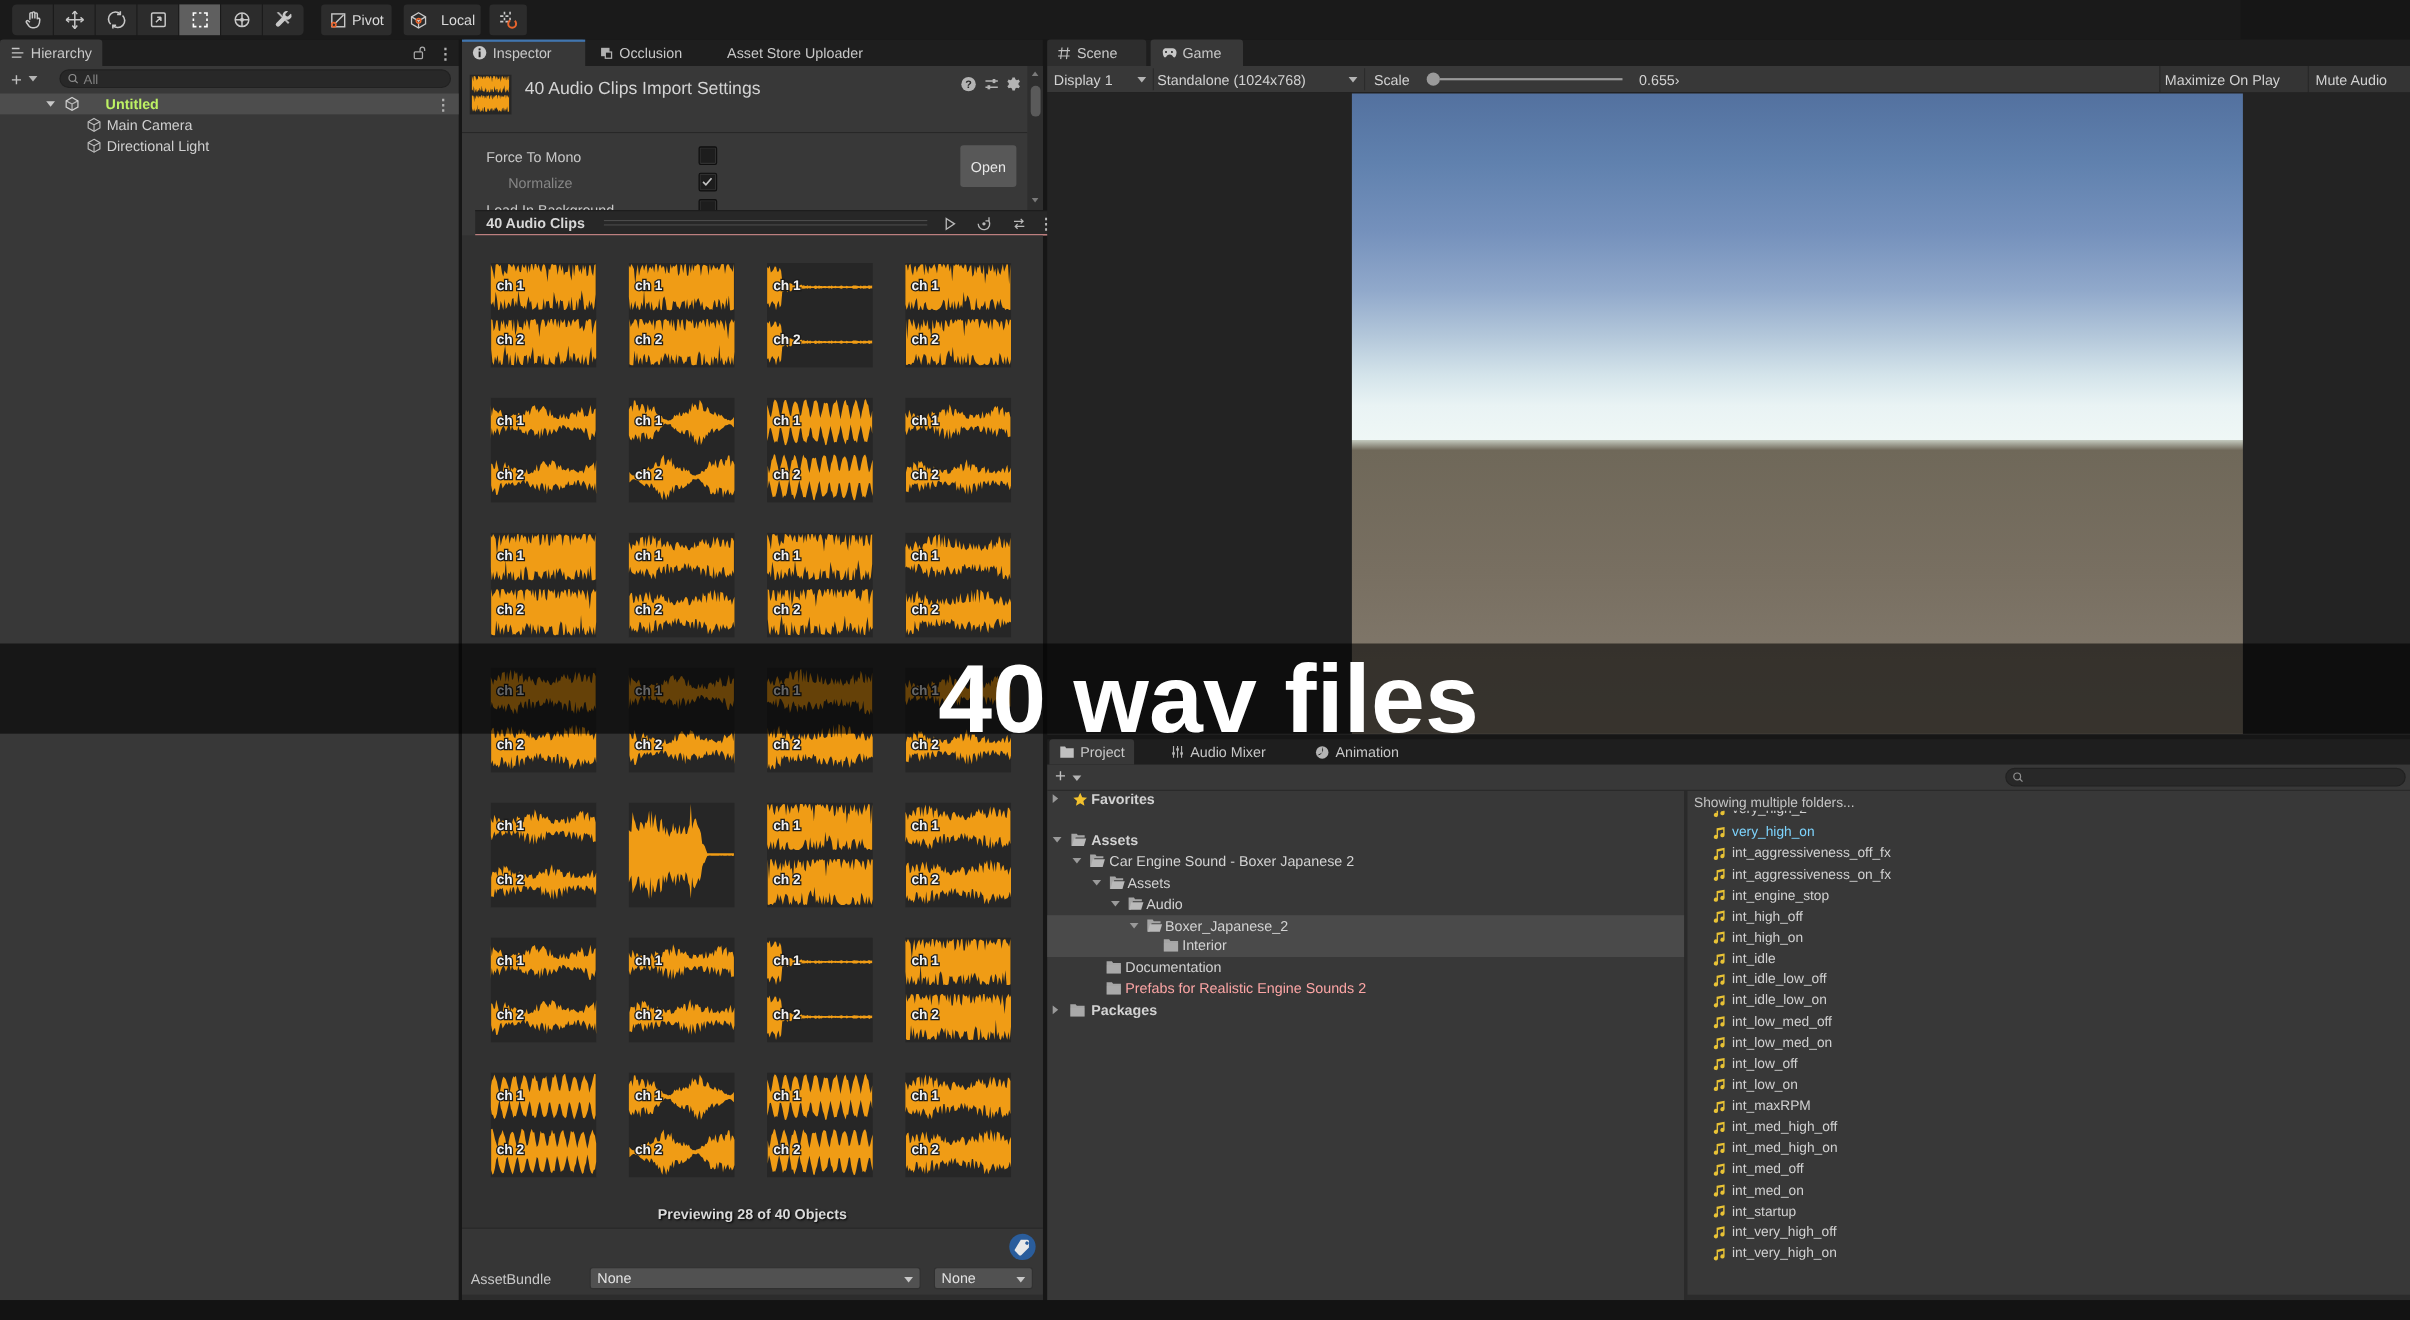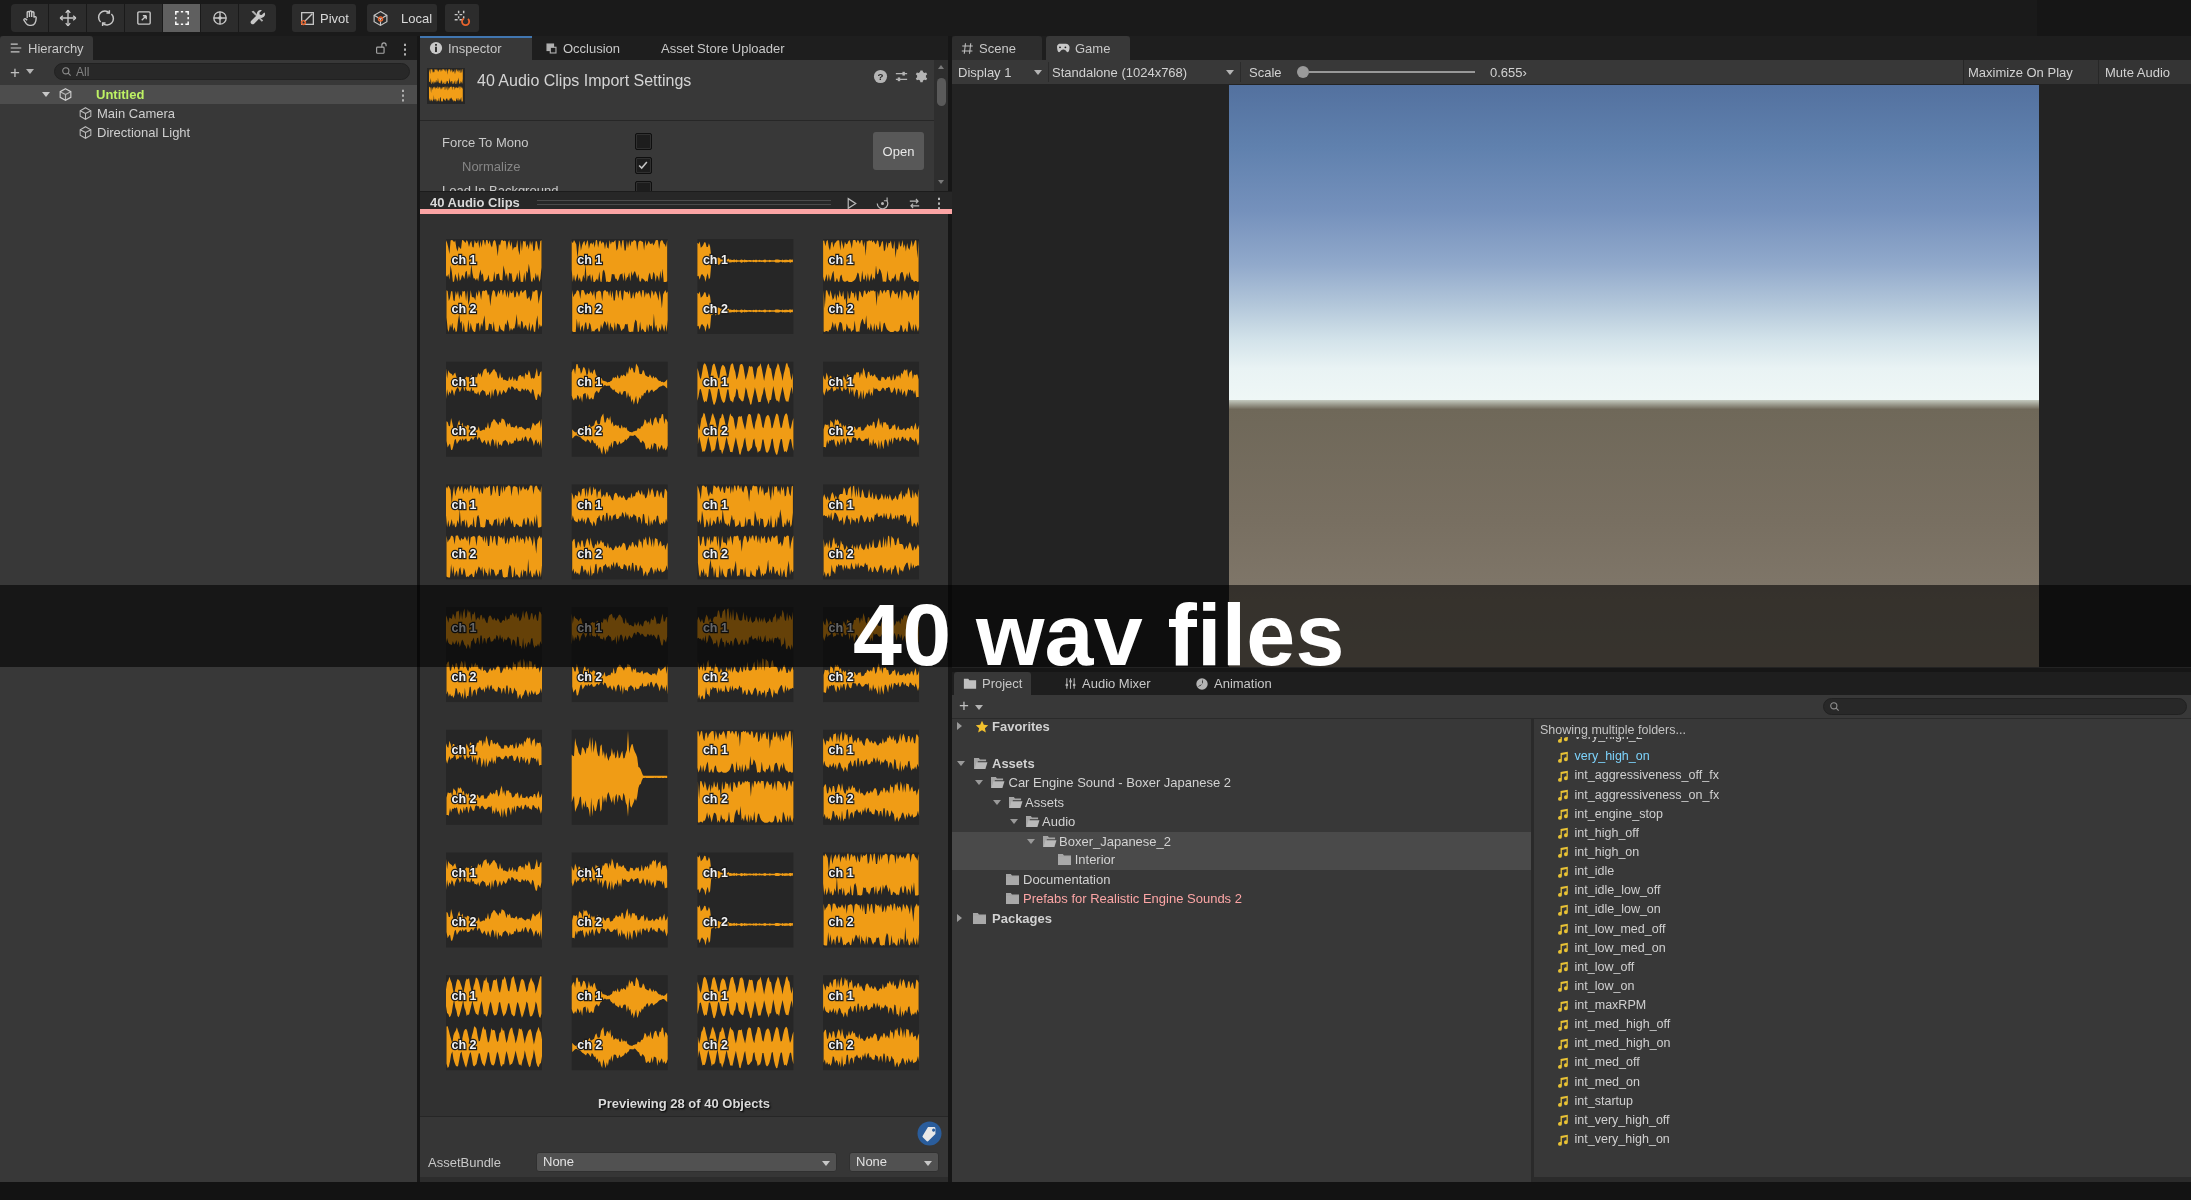--- a/index.html
+++ b/index.html
@@ -189,21 +189,21 @@
   </div>
   <span class="abs" style="left:22px;top:123px;color:#c8c8c8;">Load In Background</span>
   <div class="abs cb" style="left:215px;top:121px;"></div>
 
   <div class="abs" style="left:514px;top:0;width:14px;height:131px;background:#2e2e2e;">
     <div class="abs" style="left:4px;top:5px;border-left:3.5px solid transparent;border-right:3.5px solid transparent;border-bottom:4.5px solid #7a7a7a;"></div>
     <div class="abs" style="left:2.5px;top:18px;width:9px;height:28px;background:#5a5a5a;border-radius:5px;"></div>
     <div class="abs" style="left:4px;bottom:7px;border-left:3.5px solid transparent;border-right:3.5px solid transparent;border-top:4.5px solid #7a7a7a;"></div>
   </div>
 
-  <div class="abs" style="left:0;top:131px;width:544px;height:23px;background:#272727;border-top:1px solid #1c1c1c;border-bottom:5px solid #fca5a5;">
+  <div class="abs" style="left:12px;top:131px;width:544px;height:23px;background:#272727;border-top:1px solid #1c1c1c;border-bottom:1px solid #fca5a5;">
     <span class="abs" style="left:10px;top:3px;font-weight:bold;color:#d8d8d8;">40 Audio Clips</span>
     <div class="abs" style="left:117px;top:8px;width:294px;height:2px;border-top:1.5px solid #4b4b4b;border-bottom:0;"></div>
     <div class="abs" style="left:117px;top:12px;width:294px;height:2px;border-top:1.5px solid #4b4b4b;"></div>
     <svg class="abs" style="left:424px;top:4px" width="15" height="15" viewBox="0 0 16 16" fill="none" stroke="#b8b8b8" stroke-width="1.3">
           <path d="M4.5 2.8l8 5.2-8 5.2z"></path>
         </svg>
     <svg class="abs" style="left:455px;top:4px" width="15" height="15" viewBox="0 0 16 16" fill="none" stroke="#b8b8b8" stroke-width="1.3">
           <path d="M12.6 4.8A5.6 5.6 0 112.4 8"></path>
           <path d="M12.9 1.6v3.4H9.5" stroke-width="1.2"></path>
           <circle cx="8" cy="8" r="1.6" fill="#b8b8b8" stroke="none"></circle>

